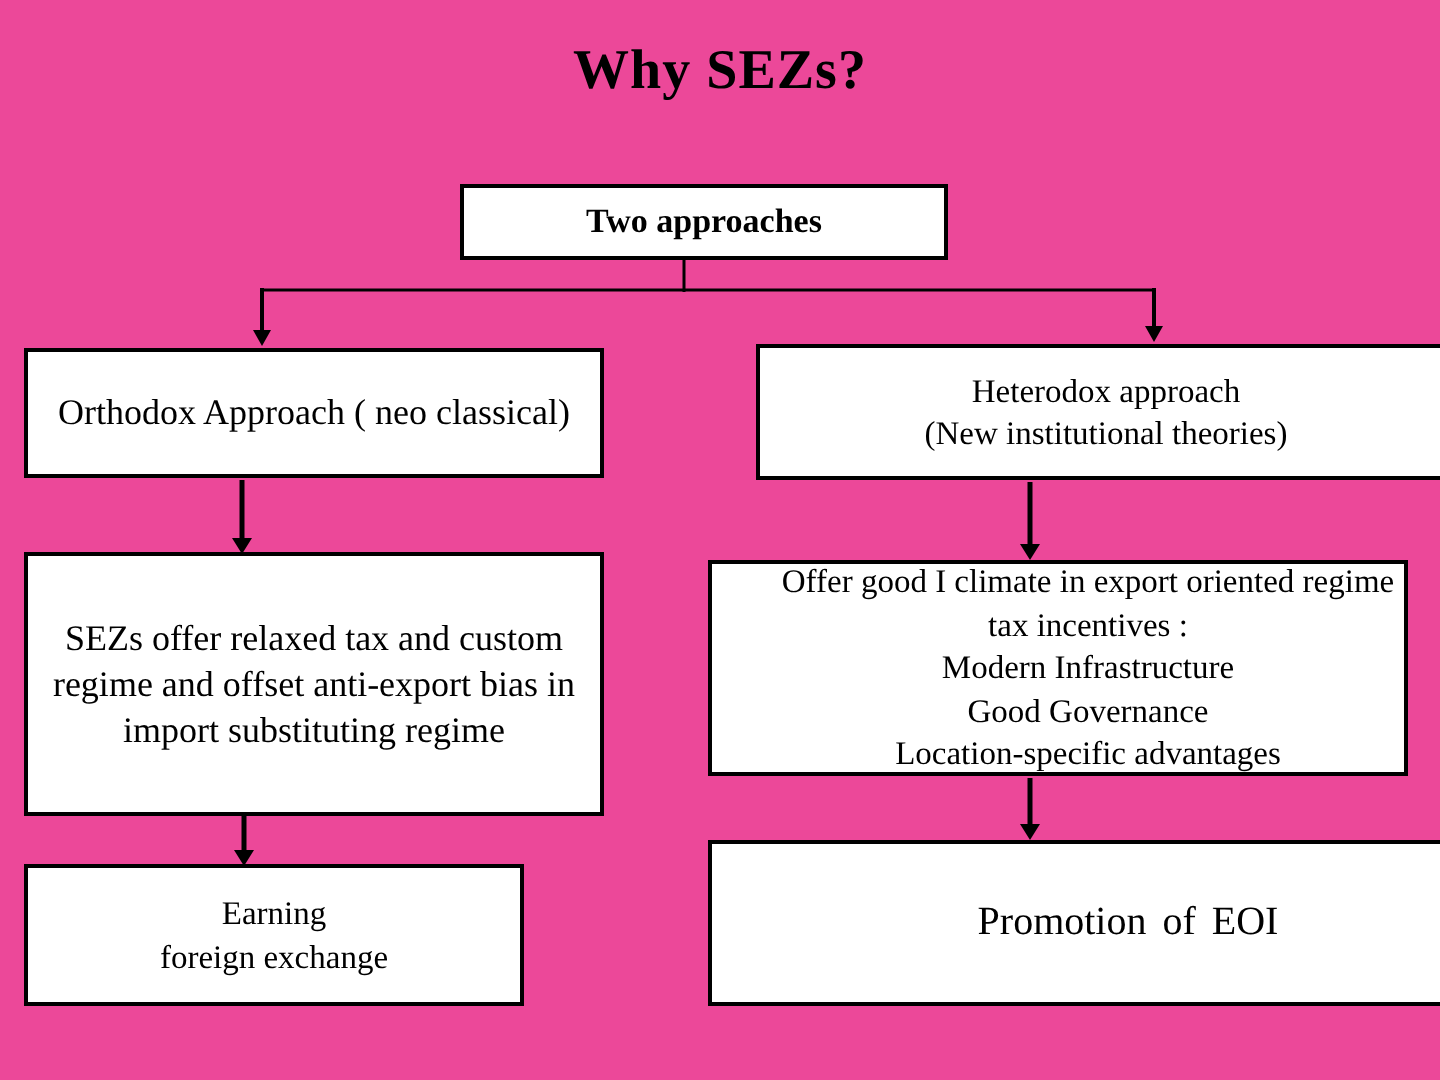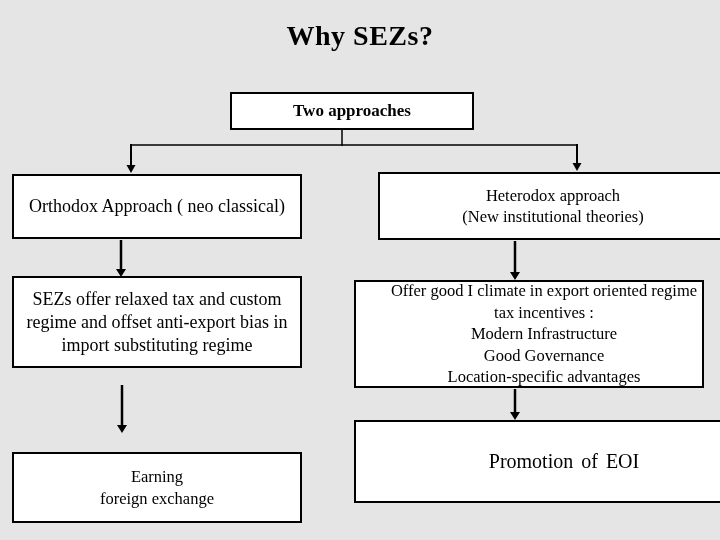--- a/index.html
+++ b/index.html
@@ -4,21 +4,21 @@
 <style>
   html, body {
     margin: 0;
     padding: 0;
     background: #ffffff;
   }
   .slide {
     position: relative;
     width: 720px;
     height: 540px;
-    background: #e5e5e5;
+    background: #ec4899;
     font-family: "Liberation Serif", serif;
     color: #000000;
     overflow: hidden;
   }
   .title {
     position: absolute;
     left: 0;
     top: 20px;
     width: 720px;
     margin: 0;
@@ -52,29 +52,29 @@
   }
   .box-l1 {
     left: 12px; top: 174px; width: 290px; height: 65px;
     font-size: 18px;
   }
   .box-r1 {
     left: 354px; top: 172px; width: 350px; height: 68px;
     font-size: 16.5px; line-height: 21px; margin-left: 24px;
   }
   .box-l2 {
-    left: 12px; top: 276px; width: 290px; height: 92px;
+    left: 12px; top: 276px; width: 290px; height: 132px;
     font-size: 18px; line-height: 23px;
   }
   .box-r2 {
     left: 354px; top: 280px; width: 350px; height: 108px;
     font-size: 16.5px; line-height: 21.5px; padding-left: 30px;
   }
   .box-l3 {
-    left: 12px; top: 452px; width: 290px; height: 71px;
+    left: 12px; top: 432px; width: 250px; height: 71px;
     font-size: 16.5px; line-height: 22px;
   }
   .box-r3 {
     left: 354px; top: 420px; width: 420px; height: 83px;
     font-size: 20px;
     word-spacing: 3px;
   }
   .connectors line { stroke: #000000; }
   .connectors polygon { fill: #000000; stroke: none; }
 </style>

